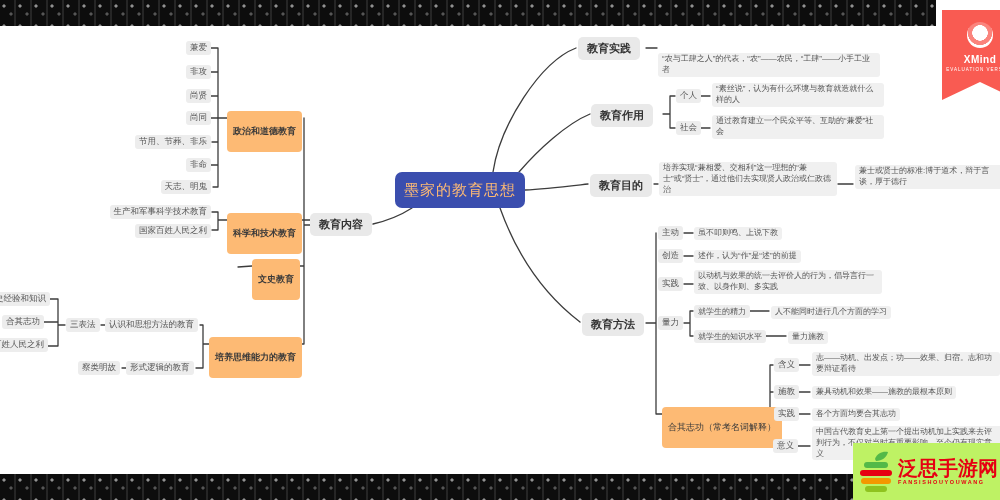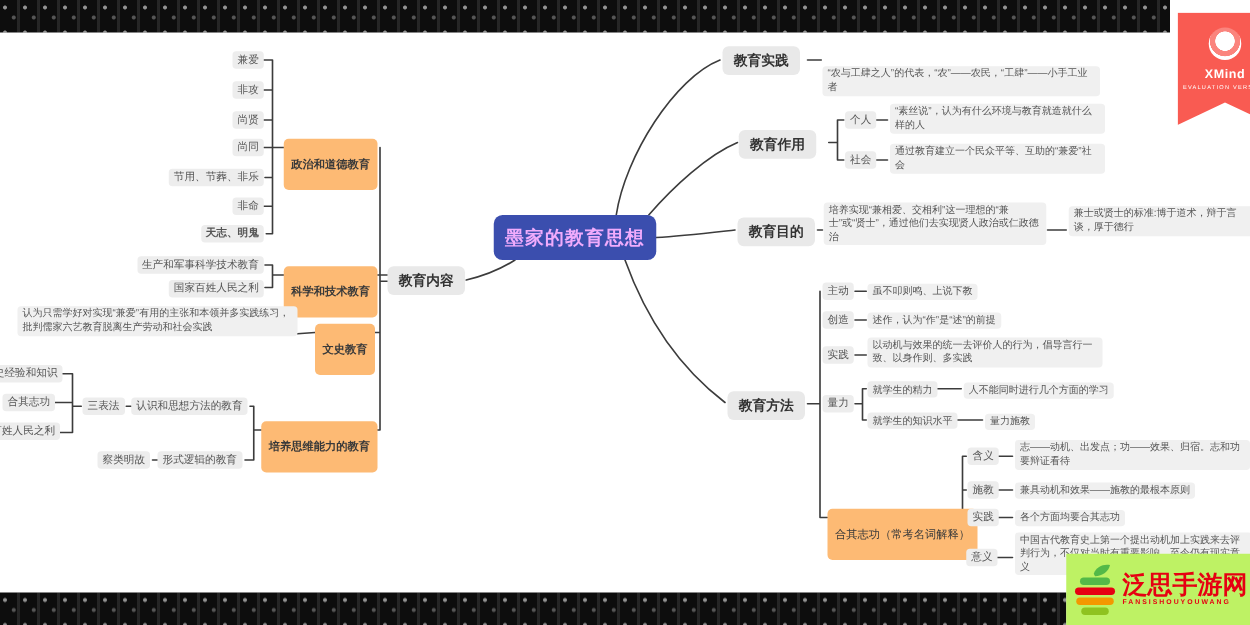--- a/index.html
+++ b/index.html
@@ -5,21 +5,21 @@
   html,body{margin:0;padding:0;background:#fff;}
   #stage{position:relative;width:1000px;height:500px;background:#fff;overflow:hidden;
          font-family:"Liberation Sans","DejaVu Sans",sans-serif;}
   .bar{position:absolute;left:0;height:26px;background-color:#0d0d0d;
        background-image:
          radial-gradient(circle at 4px 6px, rgba(255,255,255,.55) 1.2px, transparent 2px),
          radial-gradient(circle at 11px 14px, rgba(255,255,255,.30) 1.2px, transparent 2px),
          repeating-linear-gradient(90deg, transparent 0 14px, rgba(255,255,255,.10) 14px 16px);
        background-size:16px 20px,16px 20px,auto;}
   .node{position:absolute;box-sizing:border-box;}
-  .root{font-size:15px;font-weight:bold;color:#f0abfc;background:#3b4eae;border-radius:7px;
+  .root{font-size:15px;font-weight:normal;color:#fdba74;background:#3b4eae;border-radius:7px;
         display:flex;align-items:center;justify-content:center;letter-spacing:1px;}
   .topic{font-size:11px;font-weight:bold;color:#333;background:#e9e9e9;padding:4px 9px;
          border-radius:5px;white-space:nowrap;}
   .sub{font-size:9px;font-weight:bold;color:#3a3a3a;background:#fdba74;padding:14px 6px;
        border-radius:4px;white-space:nowrap;}
   .mini{font-size:8.5px;color:#555;background:#ededed;padding:1px 4px;border-radius:3px;
         white-space:nowrap;}
   .leaf{font-size:8px;color:#555;background:#f0f0f0;padding:1px 4px;border-radius:3px;
         line-height:1.35;}
   .nowrap{white-space:nowrap;}
@@ -68,28 +68,27 @@
 
   <div class="node topic" style="left:310px;top:213px;">教育内容</div>
 
   <div class="node sub" style="left:227px;top:111px;">政治和道德教育</div>
   <div class="node mini" style="right:789px;top:41px;">兼爱</div>
   <div class="node mini" style="right:789px;top:65px;">非攻</div>
   <div class="node mini" style="right:789px;top:89px;">尚贤</div>
   <div class="node mini" style="right:789px;top:111px;">尚同</div>
   <div class="node mini" style="right:789px;top:135px;">节用、节葬、非乐</div>
   <div class="node mini" style="right:789px;top:158px;">非命</div>
-  <div class="node mini" style="right:789px;top:180px;font-weight:bold;">天志、明鬼</div>
+  <div class="node mini" style="right:789px;top:180px;">天志、明鬼</div>
 
   <div class="node sub" style="left:227px;top:213px;">科学和技术教育</div>
   <div class="node mini" style="right:789px;top:205px;">生产和军事科学技术教育</div>
   <div class="node mini" style="right:789px;top:224px;">国家百姓人民之利</div>
 
   <div class="node sub" style="left:252px;top:259px;">文史教育</div>
-  <div class="node leaf" style="left:14px;top:245px;width:224px;">认为只需学好对实现“兼爱”有用的主张和本领并多实践练习，批判儒家六艺教育脱离生产劳动和社会实践</div>
 
   <div class="node sub" style="left:209px;top:337px;">培养思维能力的教育</div>
   <div class="node mini" style="left:105px;top:318px;font-size:8.5px;">认识和思想方法的教育</div>
   <div class="node mini" style="left:66px;top:318px;">三表法</div>
   <div class="node mini" style="right:950px;top:292px;">历史经验和知识</div>
   <div class="node mini" style="right:956px;top:315px;">合其志功</div>
   <div class="node mini" style="right:952px;top:338px;">国家百姓人民之利</div>
   <div class="node mini" style="left:126px;top:361px;font-size:8.5px;">形式逻辑的教育</div>
   <div class="node mini" style="left:78px;top:361px;">察类明故</div>
 

